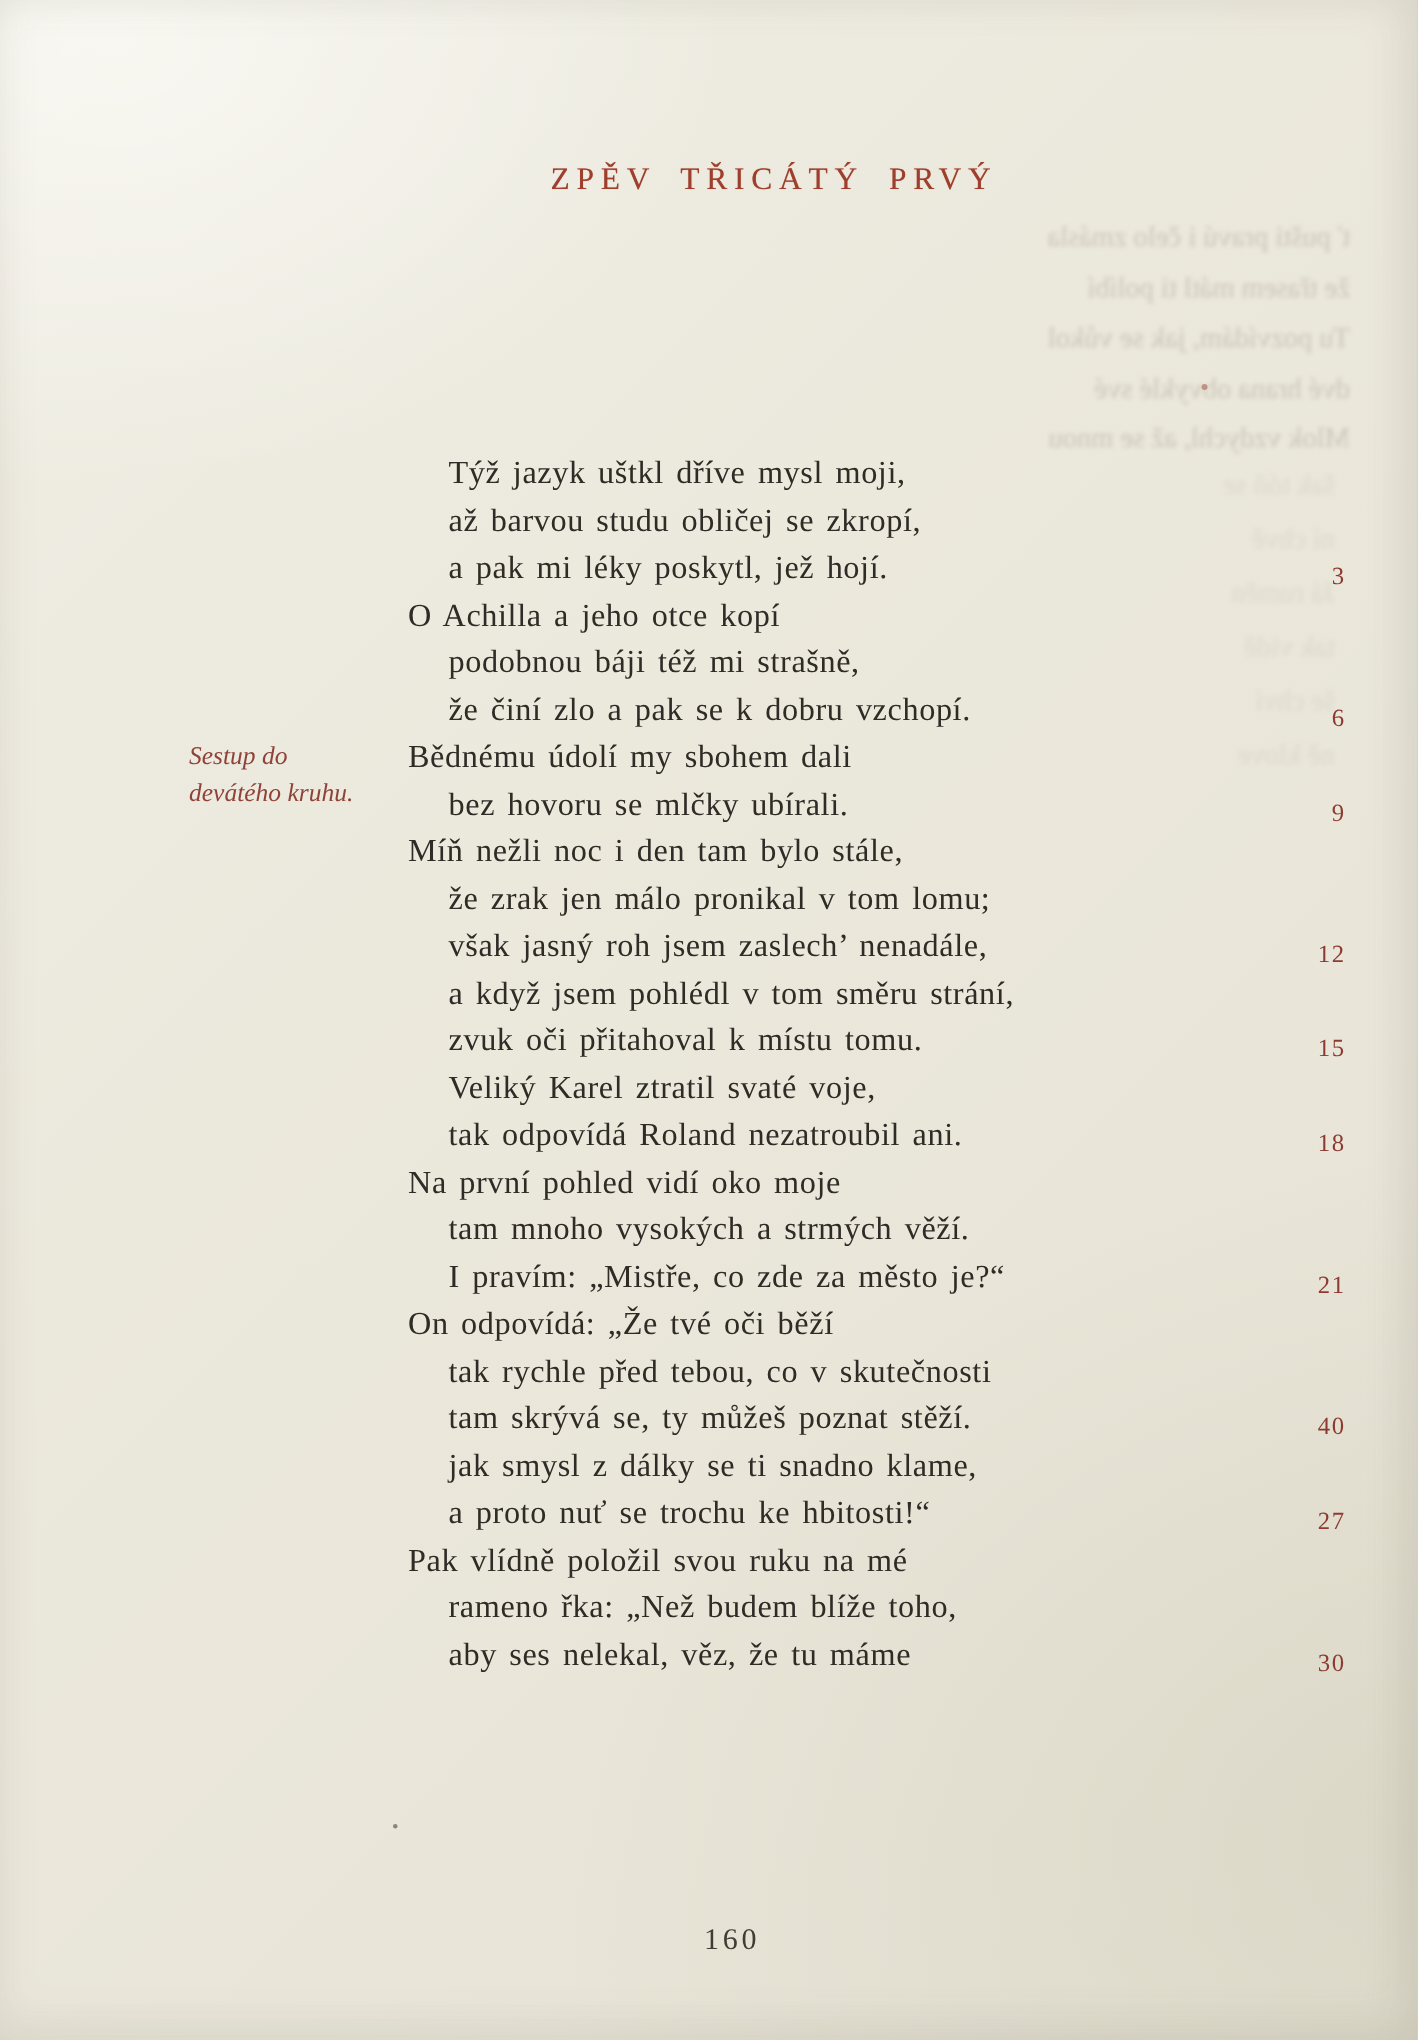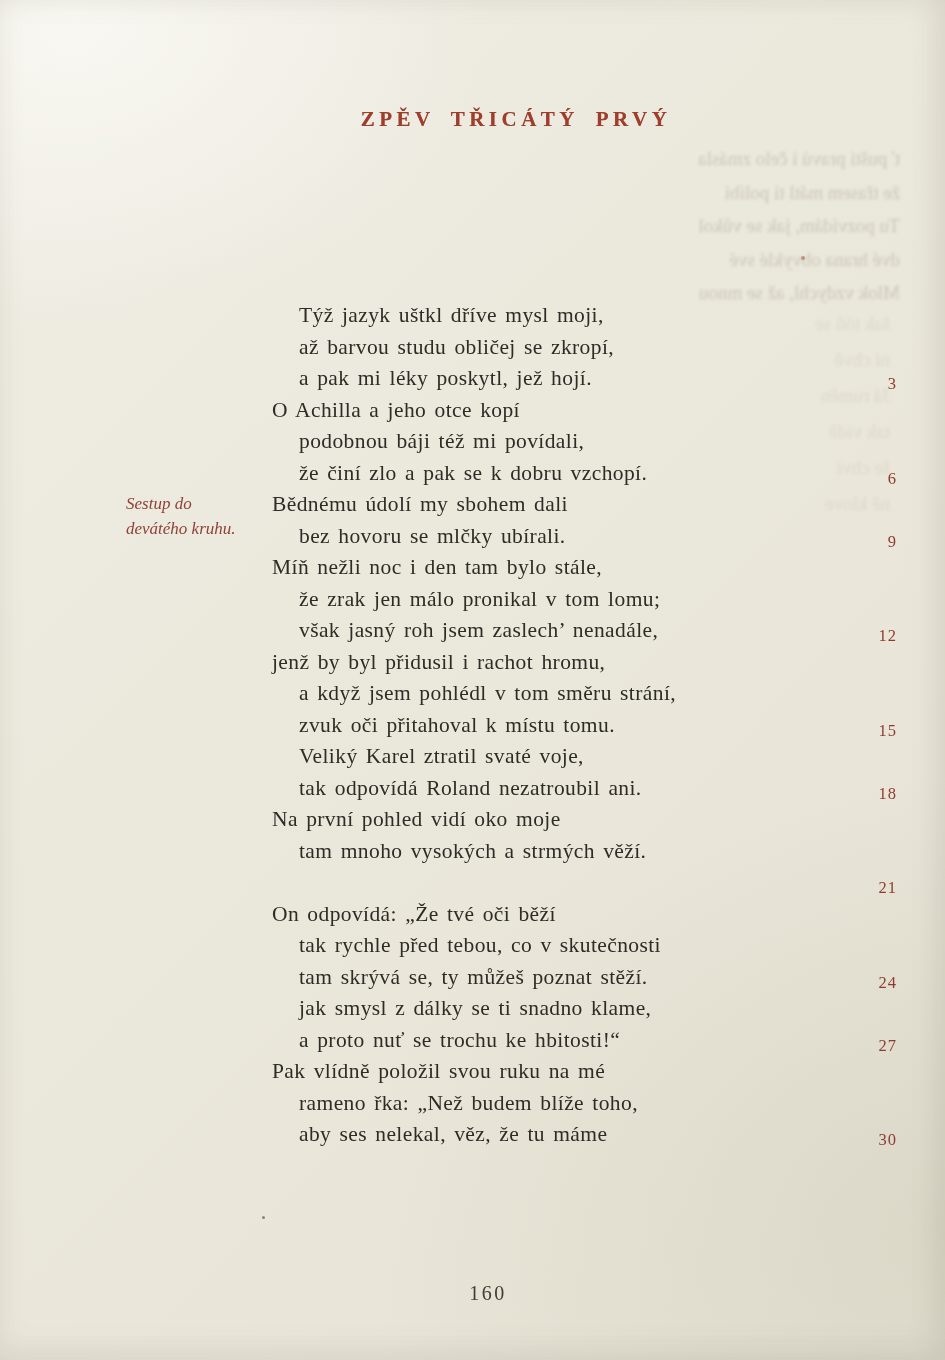--- a/index.html
+++ b/index.html
@@ -14,21 +14,20 @@
       linear-gradient(135deg,#f0eee5 0%,#ebe8dc 40%,#e9e6d9 70%,#e5e2d4 100%);
     box-shadow:inset -10px 0 28px rgba(110,104,85,0.10), inset 0 -12px 30px rgba(110,104,85,0.07);
     color:#2f2b26;
   }
   
   .canto-title{
     position:absolute;top:107px;left:516px;transform:translateX(-50%);
     font-size:21px;letter-spacing:4.5px;word-spacing:7px;white-space:nowrap;
     color:var(--header-red,#9e3e2c);
     text-shadow:0 0 0.5px rgba(158,62,44,0.55);
-    font-weight:bold;
   }
   
   .margin-note{
     position:absolute;left:126px;top:491px;width:150px;
     font-style:italic;font-size:17px;line-height:25px;
     color:var(--note-red,#8f4238);
   }
   
   .poem{position:absolute;left:272px;top:300px;width:625px;}
   .poem-line{
@@ -99,38 +98,37 @@
   <div class="margin-note">
     <div>Sestup do</div>
     <div>devátého kruhu.</div>
   </div>
 
   <div class="poem">
       <div class="poem-line"><span>Týž jazyk uštkl dříve mysl moji,</span></div>
       <div class="poem-line"><span>až barvou studu obličej se zkropí,</span></div>
       <div class="poem-line"><span>a pak mi léky poskytl, jež hojí.</span><span class="verse-number">3</span></div>
       <div class="poem-line outdent"><span>O Achilla a jeho otce kopí</span></div>
-      <div class="poem-line"><span>podobnou báji též mi povídali,</span></div>
+      <div class="poem-line"><span>podobnou báji též mi strašně,</span></div>
       <div class="poem-line"><span>že činí zlo a pak se k dobru vzchopí.</span><span class="verse-number">6</span></div>
       <div class="poem-line outdent"><span>Bědnému údolí my sbohem dali</span></div>
       <div class="poem-line"><span>bez hovoru se mlčky ubírali.</span><span class="verse-number">9</span></div>
       <div class="poem-line outdent"><span>Míň nežli noc i den tam bylo stále,</span></div>
       <div class="poem-line"><span>že zrak jen málo pronikal v tom lomu;</span></div>
       <div class="poem-line"><span>však jasný roh jsem zaslech’ nenadále,</span><span class="verse-number">12</span></div>
-      <div class="poem-line outdent"><span>jenž by byl přidusil i rachot hromu,</span></div>
       <div class="poem-line"><span>a když jsem pohlédl v tom směru strání,</span></div>
       <div class="poem-line"><span>zvuk oči přitahoval k místu tomu.</span><span class="verse-number">15</span></div>
       <div class="poem-line"><span>Veliký Karel ztratil svaté voje,</span></div>
       <div class="poem-line"><span>tak odpovídá Roland nezatroubil ani.</span><span class="verse-number">18</span></div>
       <div class="poem-line outdent"><span>Na první pohled vidí oko moje</span></div>
       <div class="poem-line"><span>tam mnoho vysokých a strmých věží.</span></div>
-      <div class="poem-line"><span class="verse-number">21</span></div>
+      <div class="poem-line"><span>I pravím: „Mistře, co zde za město je?“</span><span class="verse-number">21</span></div>
       <div class="poem-line outdent"><span>On odpovídá: „Že tvé oči běží</span></div>
       <div class="poem-line"><span>tak rychle před tebou, co v skutečnosti</span></div>
-      <div class="poem-line"><span>tam skrývá se, ty můžeš poznat stěží.</span><span class="verse-number">24</span></div>
+      <div class="poem-line"><span>tam skrývá se, ty můžeš poznat stěží.</span><span class="verse-number">40</span></div>
       <div class="poem-line"><span>jak smysl z dálky se ti snadno klame,</span></div>
       <div class="poem-line"><span>a proto nuť se trochu ke hbitosti!“</span><span class="verse-number">27</span></div>
       <div class="poem-line outdent"><span>Pak vlídně položil svou ruku na mé</span></div>
       <div class="poem-line"><span>rameno řka: „Než budem blíže toho,</span></div>
       <div class="poem-line"><span>aby ses nelekal, věz, že tu máme</span><span class="verse-number">30</span></div>
     </div>
 
   <div class="page-number">160</div>
 
   <div class="speck-red"></div>

